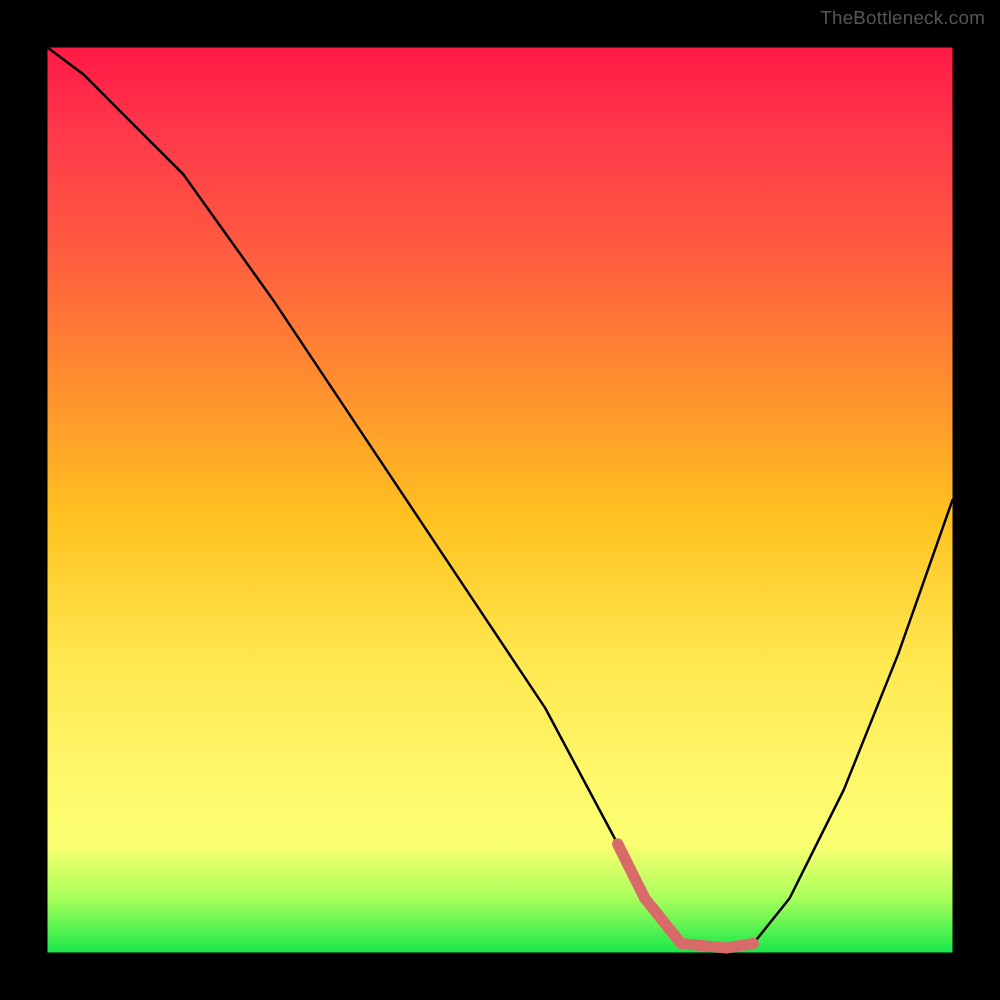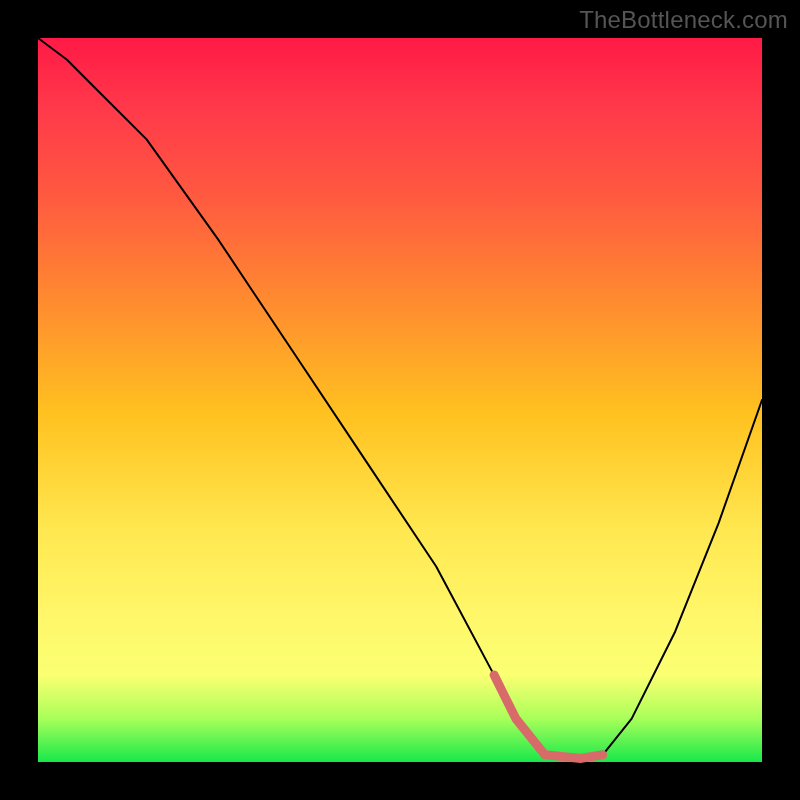--- a/index.html
+++ b/index.html
@@ -35,21 +35,21 @@
       #fbff72 88%,
       #a9ff5a 94%,
       #18e84a 100%
     );
   }
   .watermark {
     position: absolute;
     top: 6px;
     right: 12px;
     color: #555;
-    font-size: 24px;
+    font-size: 15px;
     font-weight: 500;
     letter-spacing: 0.2px;
     user-select: none;
     z-index: 5;
   }
   svg.curve {
     position: absolute;
     left: 0;
     top: 0;
     width: 724px;

